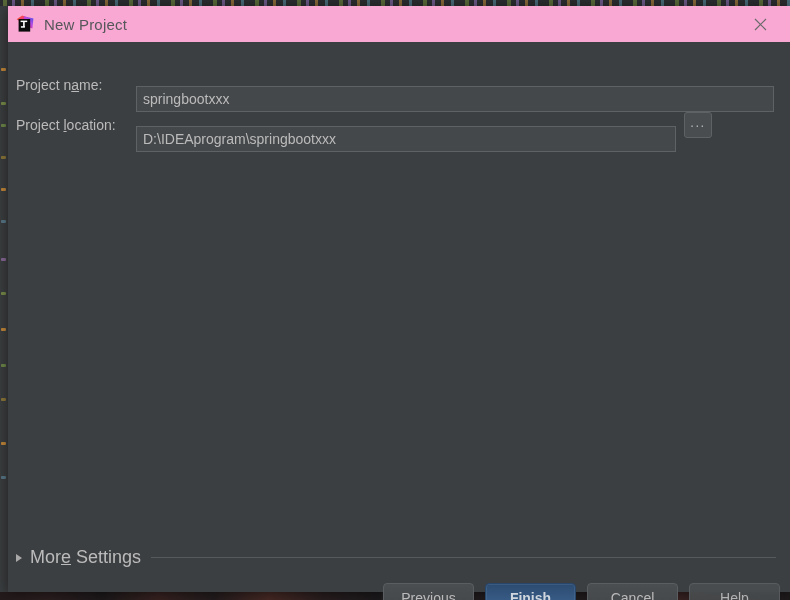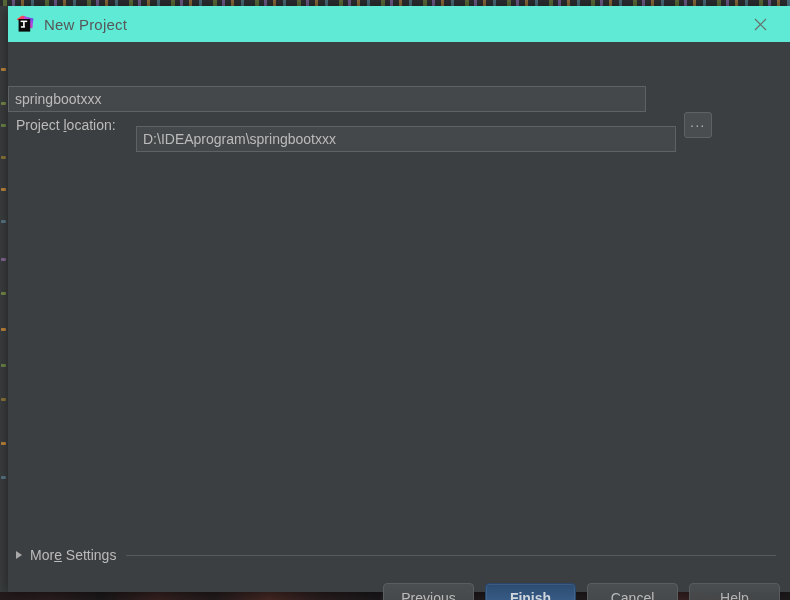--- a/index.html
+++ b/index.html
@@ -77,21 +77,21 @@
     height: 586px;
     background: #3c3f41;
     box-shadow: 0 2px 14px rgba(0,0,0,.55);
     display: flex;
     flex-direction: column;
   }
 
   
   #titlebar {
     height: 36px;
-    background: #5eead4;
+    background: #f9a8d4;
     display: flex;
     align-items: center;
     flex: 0 0 auto;
     position: relative;
   }
   .app-icon {
     width: 18px;
     height: 18px;
     margin-left: 8px;
     margin-right: 10px;
@@ -189,21 +189,21 @@
   }
   .tri {
     width: 0; height: 0;
     border-left: 6px solid #a9a9a9;
     border-top: 4.5px solid transparent;
     border-bottom: 4.5px solid transparent;
     margin-right: 8px;
     flex: 0 0 auto;
   }
   #more-settings-label {
-    font-size: 14px;
+    font-size: 18px;
     color: #bbbbbb;
     white-space: nowrap;
   }
   #more-settings-label u { text-decoration: underline; }
   .hsep {
     flex: 1 1 auto;
     height: 1px;
     background: #565a5c;
     margin-left: 10px;
     margin-right: 6px;
@@ -300,20 +300,21 @@
     <span class="win-close">
       <svg width="13" height="13" viewBox="0 0 13 13" aria-hidden="true">
         <path d="M1 1 L12 12 M12 1 L1 12" stroke="#6b6b6b" stroke-width="1.2" fill="none"></path>
       </svg>
     </span>
   </div>
 
   <div id="dlg-body">
 
     <div class="field-row" id="row-name">
+      <label class="field-label"><span>Project n</span><u>a</u><span>me:</span></label>
       <input class="text-input" id="input-name" type="text" value="springbootxxx" style="">
     </div>
 
     <div class="field-row" id="row-location">
       <label class="field-label"><span>Project </span><u>l</u><span>ocation:</span></label>
       <input class="text-input" id="input-location" type="text" value="D:\IDEAprogram\springbootxxx" style="">
       <div class="browse-btn">...</div>
     </div>
 
     <div id="more-settings-row">

